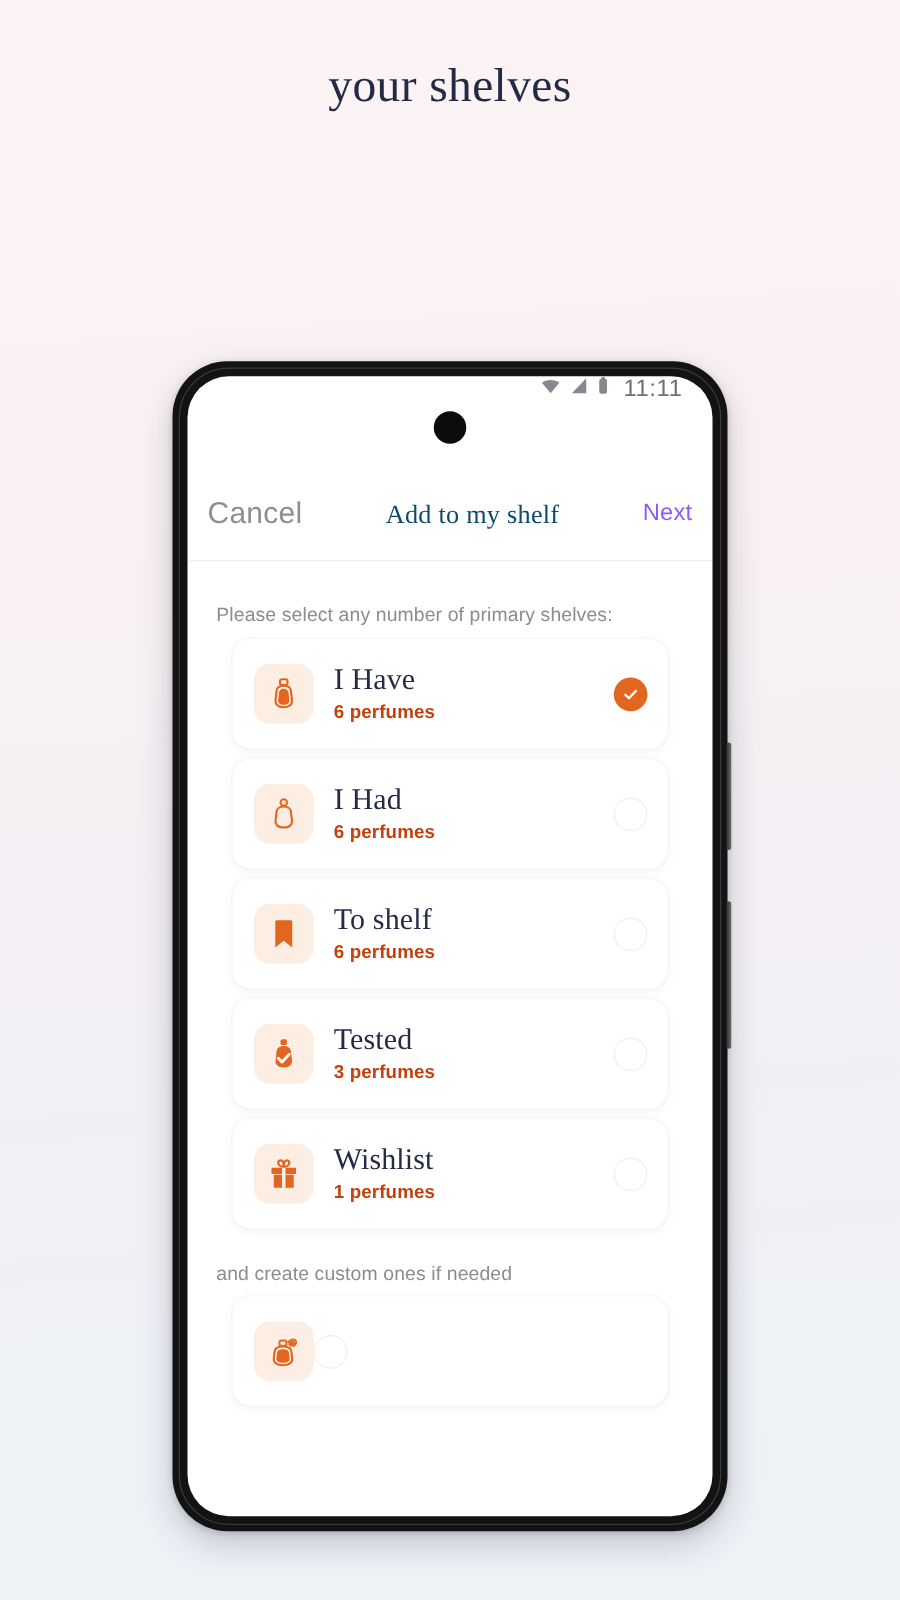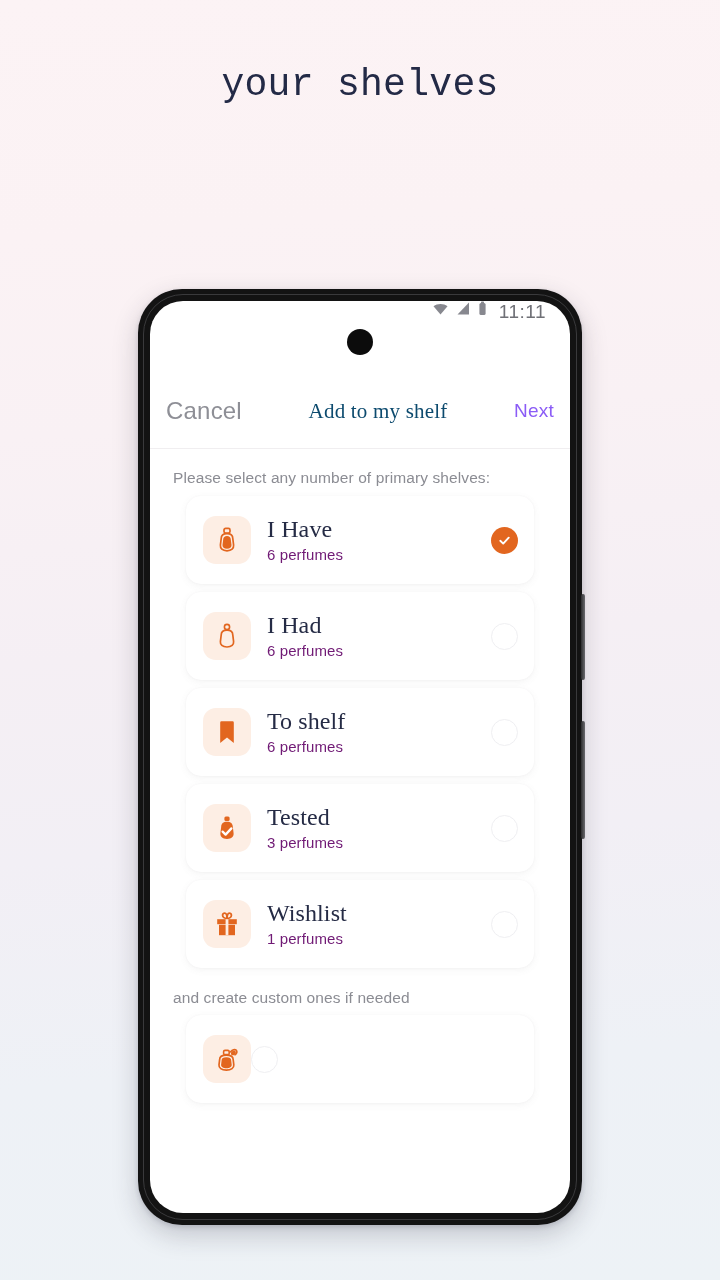--- a/index.html
+++ b/index.html
@@ -33,26 +33,26 @@
   }
   .promo-title {
     font-family: "Liberation Serif", serif;
     font-size: 66px;
     line-height: 76px;
     letter-spacing: 2px;
     color: #e2661f;
     font-weight: 400;
   }
   .promo-sub {
-    font-family: Liberation Mono, monospace;
+    font-family: Liberation Serif, serif;
     font-size: 38px;
     line-height: 50px;
     color: #232a46;
     font-weight: 400;
-    margin-top: 16px;
+    margin-top: 0;
     letter-spacing: 0.3px;
   }
 
   
   .phone {
     position: absolute;
     left: 138px;
     top: 289px;
     width: 444px;
     height: 936px;
@@ -167,20 +167,21 @@
     width: 420px;
     height: 763px;
     padding: 0;
   }
 
   .section-label {
     font-size: 15.5px;
     color: #8b8c93;
     padding: 19px 0 9px 23px;
     letter-spacing: 0.1px;
+    margin-top: 15px;
   }
   .section-label.second { padding-top: 13px; padding-bottom: 8px; }
 
   .card-list { padding: 0 36px; }
 
   .card {
     position: relative;
     display: flex;
     align-items: center;
     height: 88px;
@@ -211,23 +212,24 @@
   .card-title {
     font-family: "Liberation Serif", serif;
     font-size: 24px;
     line-height: 28px;
     color: #252b45;
     letter-spacing: 0.1px;
   }
   .card-sub {
     font-size: 15px;
     line-height: 21px;
-    color: #701a75;
+    color: #c2410c;
     margin-top: 1px;
     letter-spacing: 0.1px;
+    font-weight: bold;
   }
 
   .radio {
     flex: 0 0 auto;
     width: 27px;
     height: 27px;
     border-radius: 50%;
     border: 1.4px solid #efeff2;
     background: #ffffff;
   }

